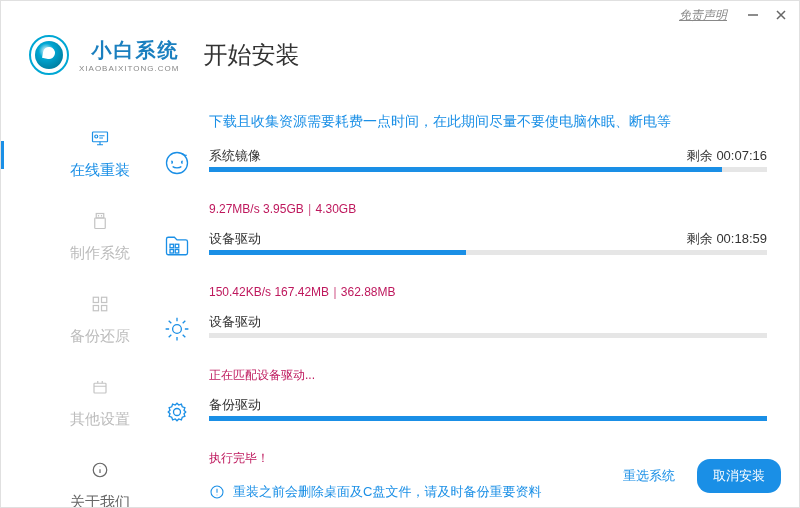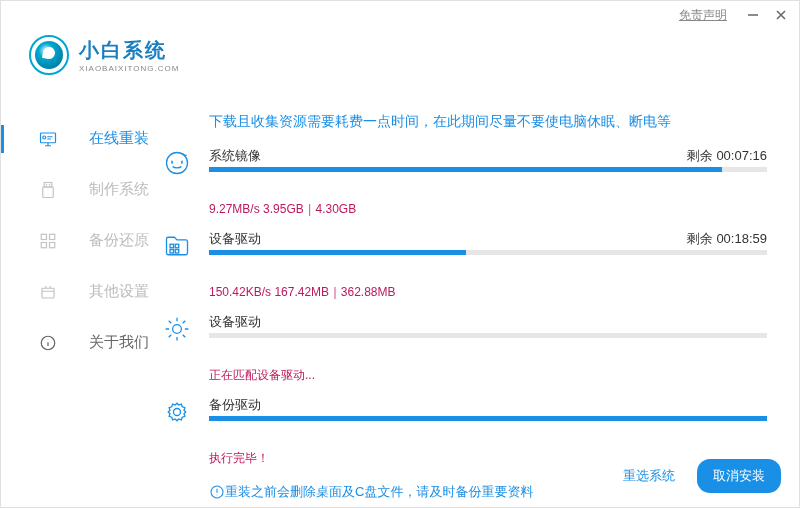--- a/index.html
+++ b/index.html
@@ -1,53 +1,53 @@
 <!DOCTYPE html>
 <html><head>
   <meta charset="utf-8">
   <style>
     * { margin:0; padding:0; box-sizing:border-box; }
     body { font-family:"Microsoft YaHei","PingFang SC",sans-serif; background:#fff; width:800px; height:508px; overflow:hidden; border:1px solid #e0e0e0; position:relative; }
     
     .titlebar { height:28px; display:flex; justify-content:flex-end; align-items:center; padding:0 4px; }
-    .titlebar a { font-size:12px; color:#888; text-decoration:underline; margin-right:12px; cursor:pointer; }
+    .titlebar a { font-size:12px; color:#888; text-decoration:underline; margin-right:12px; cursor:pointer;font-style:italic; }
     .titlebar .tbtn { width:28px; height:28px; display:flex; align-items:center; justify-content:center; color:#666; cursor:pointer; }
     .titlebar svg { width:12px; height:12px; stroke:#666; stroke-width:1.5; fill:none; }
     
     .header { display:flex; align-items:center; padding:0 28px 8px 28px; height:60px; }
     .logo { width:40px; height:40px; border-radius:50%; border:2px solid #00a7d4; display:flex; align-items:center; justify-content:center; position:relative; background:#fff; }
     .logo-inner { width:28px; height:28px; border-radius:50%; background:radial-gradient(circle at 40% 35%, #ffffff 0%, #00a7d4 30%, #006a87 100%); position:relative; }
     .logo-inner::after{ content:""; position:absolute; width:12px; height:12px; background:#fff; border-radius:50% 50% 50% 0; top:6px; left:8px; transform:rotate(10deg); }
-    .brand { margin-left:10px; }
+    .brand { margin-left:10px;text-align:right; }
     .brand-cn { font-size:20px; color:#1a7fbf; font-weight:600; letter-spacing:2px; }
     .brand-en { font-size:8px; color:#888; letter-spacing:1px; }
     .page-title { font-size:24px; color:#333; margin-left:24px; font-weight:400; }
     
     .body { display:flex; height:380px; }
     .sidebar { width:160px; padding-top:24px; }
-    .side-item { display:flex; align-items:center; gap:32px; padding:16px 0 16px 38px; font-size:15px; color:#bcbcbc; cursor:pointer; position:relative; }
+    .side-item { display:flex; align-items:center; gap:14px; padding:16px 0 16px 38px; font-size:15px; color:#bcbcbc; cursor:pointer; position:relative;flex-direction:column; }
     .side-item.active { color:#1a8fe6; }
     .side-item.active::before { content:""; position:absolute; left:0; top:50%; transform:translateY(-50%); width:3px; height:28px; background:#1a8fe6; }
     .side-item.info { color:#666; }
     .side-item svg { width:18px; height:18px; }
     .side-item.active svg { stroke:#1a8fe6; fill:none; }
     .side-item:not(.active):not(.info) svg { stroke:#c4c4c4; fill:none; }
     .side-item.info svg { stroke:#666; fill:none; }
     
     .main { flex:1; padding:24px 32px 0 0; }
     .warn { color:#1a8fe6; font-size:14px; margin-bottom:16px; margin-left:48px; }
     .task { display:flex; gap:16px; margin-bottom:4px; }
     .task-icon { width:32px; height:32px; flex-shrink:0; display:flex; align-items:center; justify-content:center; color:#1a8fe6; }
     .task-icon svg { width:28px; height:28px; stroke:#1a8fe6; fill:none; stroke-width:1.5; }
     .task-body { flex:1; }
     .task-head { display:flex; justify-content:space-between; font-size:13px; color:#333; margin-bottom:2px; }
     .bar { height:5px; background:#e6e6e6; margin-bottom:3px; }
     .bar-fill { height:100%; background:#1a8fe6; }
     .task-foot { display:flex; justify-content:flex-start; font-size:12px; color:#be185d; margin-bottom:8px;margin-top:29px; }
-    .notice { display:flex; align-items:center; font-size:13px; color:#1a8fe6; margin-left:48px; margin-top:8px; }
+    .notice { display:flex; align-items:center; gap:8px; font-size:13px; color:#1a8fe6; margin-left:48px; margin-top:8px; }
     .notice svg { width:16px; height:16px; stroke:#1a8fe6; fill:none; }
     
     .footer { position:absolute; bottom:0; left:0; right:0; height:48px; display:flex; justify-content:flex-end; align-items:flex-start; gap:18px; padding:0 18px; }
     .btn-link { font-size:13px; color:#1a8fe6; cursor:pointer; padding:8px 4px;text-align:center; }
     .btn-primary { font-size:13px; color:#fff; background:#1a8fe6; padding:8px 16px; cursor:pointer;border-radius:13px; }
   </style>
 </head>
 <body>
 
 <div class="titlebar">
@@ -65,20 +65,21 @@
 </div>
 
 <div class="header">
   <div class="logo">
       <div class="logo-inner"></div>
     </div>
   <div class="brand">
     <div class="brand-cn">小白系统</div>
     <div class="brand-en">XIAOBAIXITONG.COM</div>
   </div>
+  <div class="page-title">开始安装</div>
 </div>
 
 <div class="body">
   <div class="sidebar">
     <div class="side-item active">
       <svg viewBox="0 0 24 24" stroke-width="1.6">
           <rect x="2" y="4" width="20" height="13" rx="1"></rect>
           <path d="M8 21h8M12 17v4"></path>
           <circle cx="7" cy="10" r="2"></circle>
           <path d="M11 9h7M11 12h5"></path>

